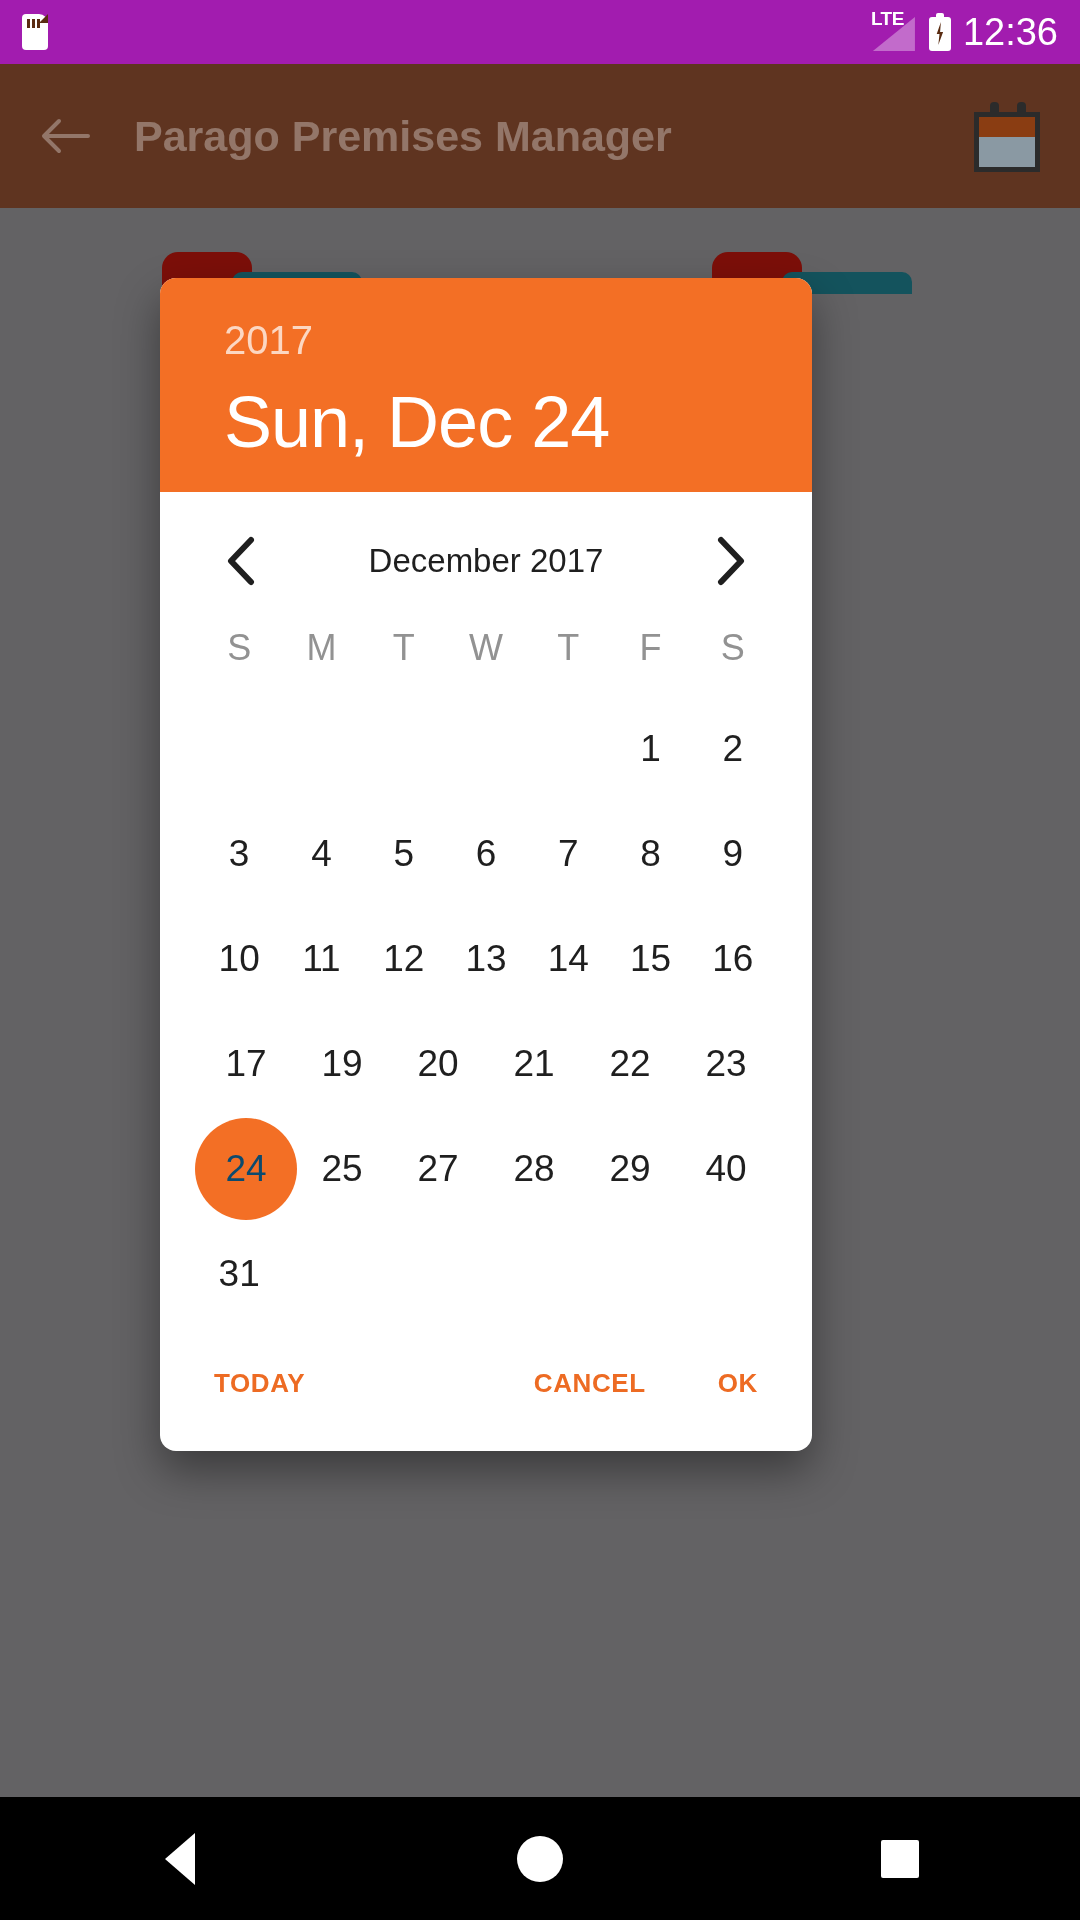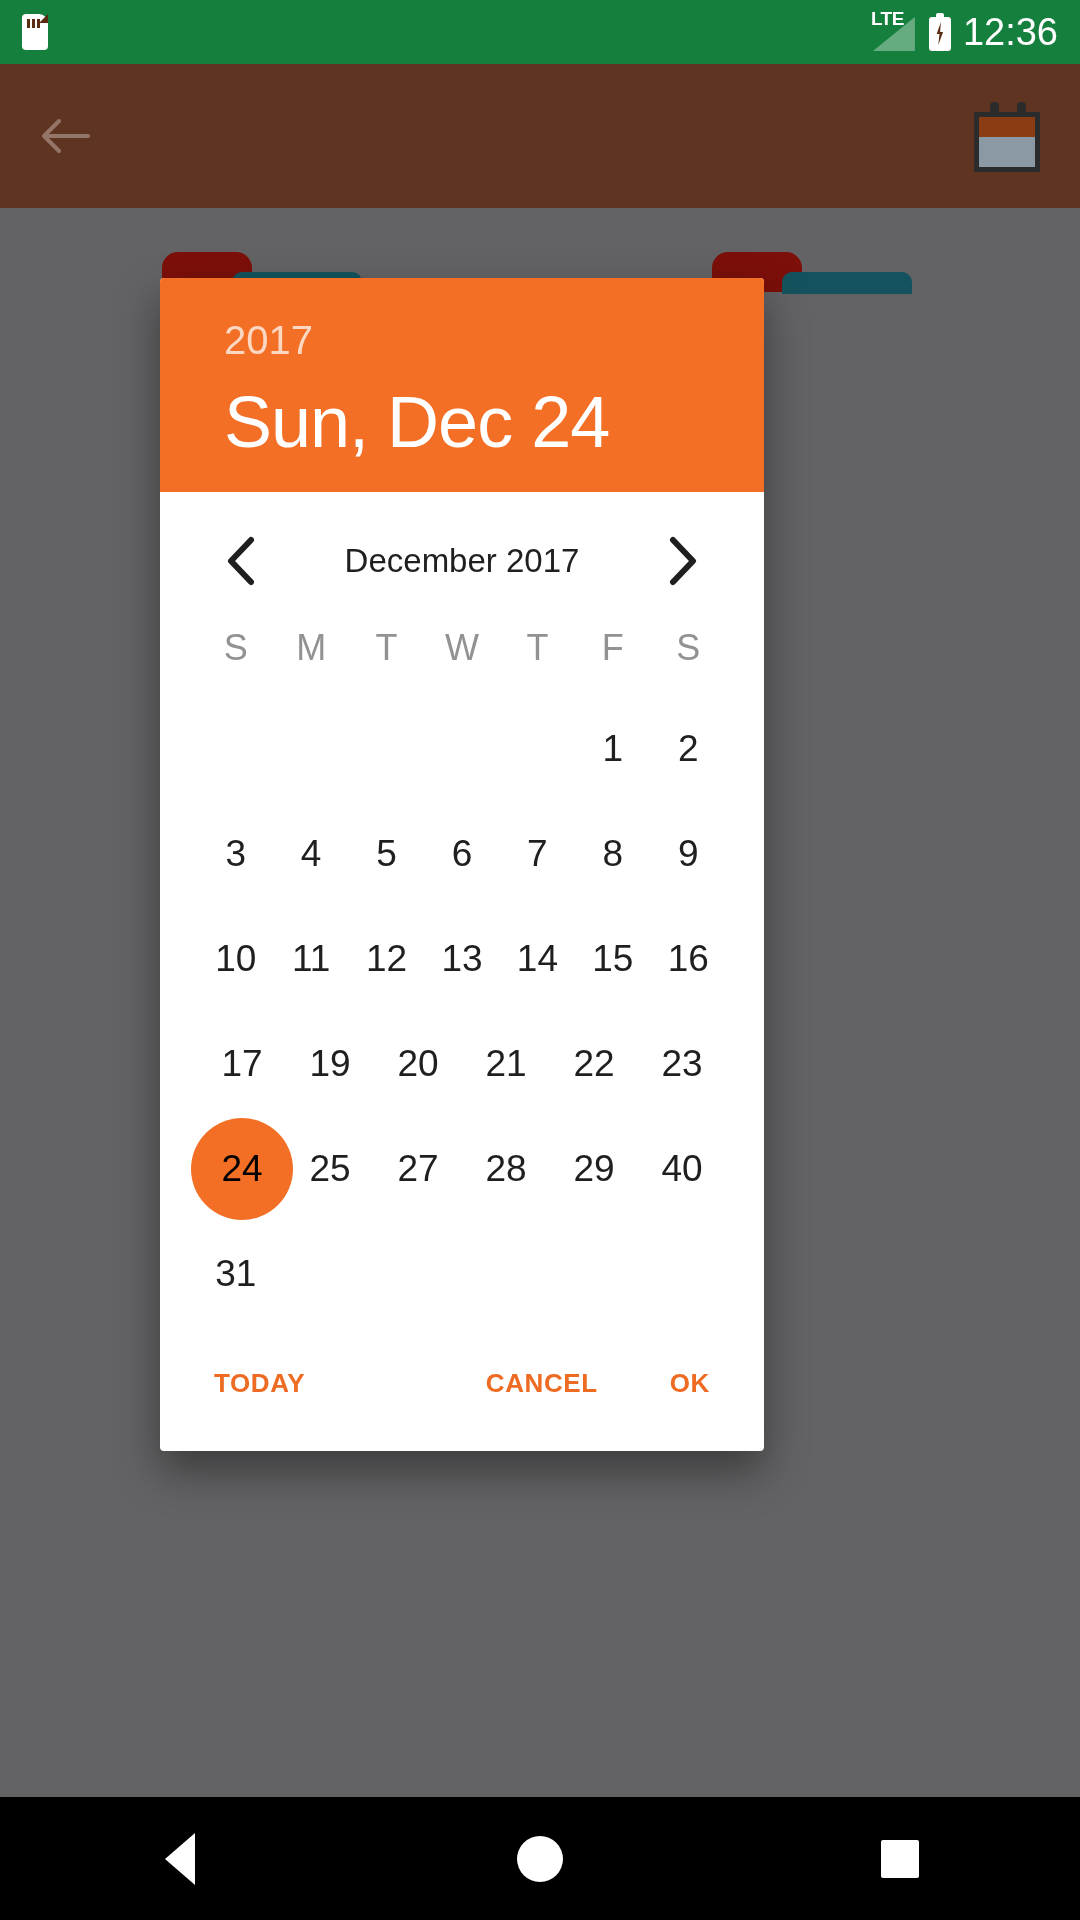--- a/index.html
+++ b/index.html
@@ -22,21 +22,21 @@
     background: #636264;
     overflow: hidden;
   }
 
   
   #status-bar {
     position: absolute;
     top: 0; left: 0;
     width: 1080px;
     height: 64px;
-    background: #15803d;
+    background: #a21caf;
     display: flex;
     align-items: center;
     padding: 0 22px;
     box-sizing: border-box;
     z-index: 40;
   }
   #sd-icon {
     width: 26px;
     height: 36px;
     position: relative;
@@ -197,24 +197,24 @@
   .bg-card.teal {
     background: #14535d;
     border-radius: 10px 10px 0 0;
   }
 
   
   #dialog {
     position: absolute;
     left: 160px;
     top: 278px;
-    width: 604px;
+    width: 652px;
     z-index: 20;
     background: #ffffff;
-    border-radius: 4px;
+    border-radius: 16px;
     box-shadow: 0 20px 44px rgba(0,0,0,0.40);
     overflow: hidden;
   }
   #dialog-header {
     background: #f36f25;
     padding: 42px 64px 34px 64px;
   }
   #dialog-year {
     font-size: 40px;
     color: rgba(255,255,255,0.72);
@@ -271,21 +271,21 @@
   .cal-cell.weekday {
     height: 96px;
     color: #929292;
     font-size: 36px;
   }
   .cal-cell.empty { color: transparent; }
   .cal-cell .daynum {
     position: relative;
     z-index: 2;
   }
-  .cal-cell.selected .daynum { color: #000000; }
+  .cal-cell.selected .daynum { color: #0c4a6e; }
   .cal-cell.selected::before {
     content: "";
     position: absolute;
     left: 50%;
     top: 50%;
     width: 102px;
     height: 102px;
     margin-left: -51px;
     margin-top: -51px;
     background: #f36f25;
@@ -376,20 +376,21 @@
       <div id="clock">12:36</div>
     </div>
   </div>
 
   <div id="app-bar">
     <div id="back-arrow">
       <svg width="58" height="58" viewBox="0 0 58 58">
         <path d="M52 29 H9 M23 14 L8 29 L23 44" fill="none" stroke="rgba(255,255,255,0.33)" stroke-width="4" stroke-linecap="round" stroke-linejoin="round"></path>
       </svg>
     </div>
+    <div id="app-title">Parago Premises Manager</div>
     <div id="appbar-calendar-icon">
       <div class="ring l"></div>
       <div class="ring r"></div>
       <div class="frame"></div>
       <div class="topband"></div>
     </div>
   </div>
 
   <div class="bg-card red" style="left:162px; top:252px; width:90px; height:40px;"></div>
   <div class="bg-card teal" style="left:232px; top:272px; width:130px; height:22px;"></div>

